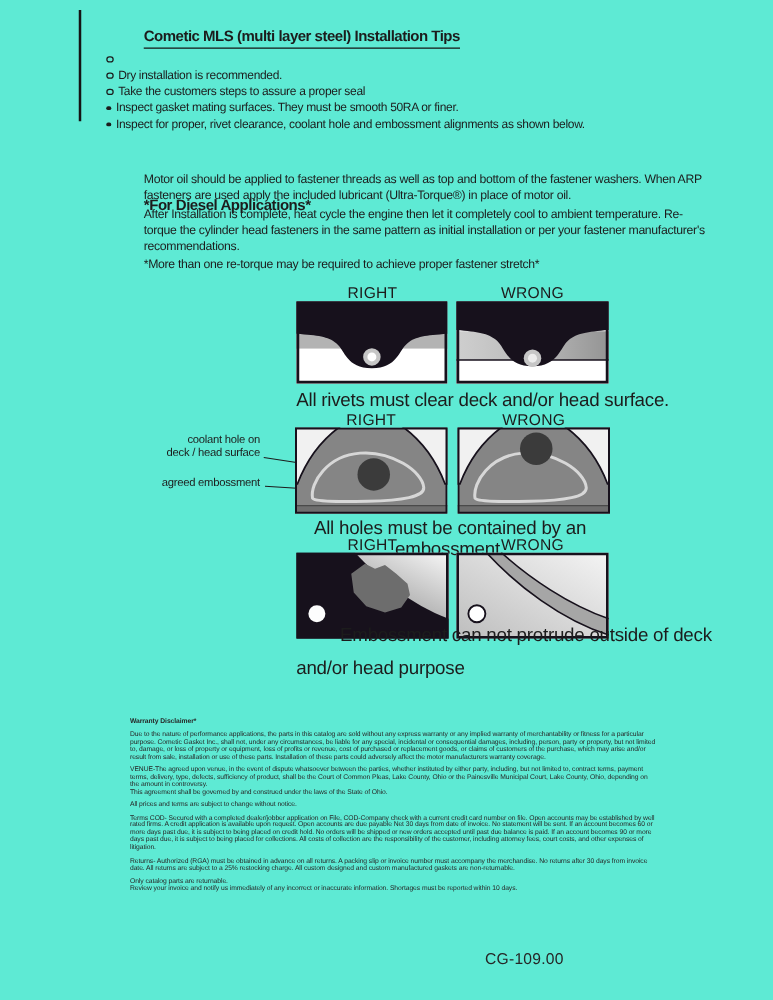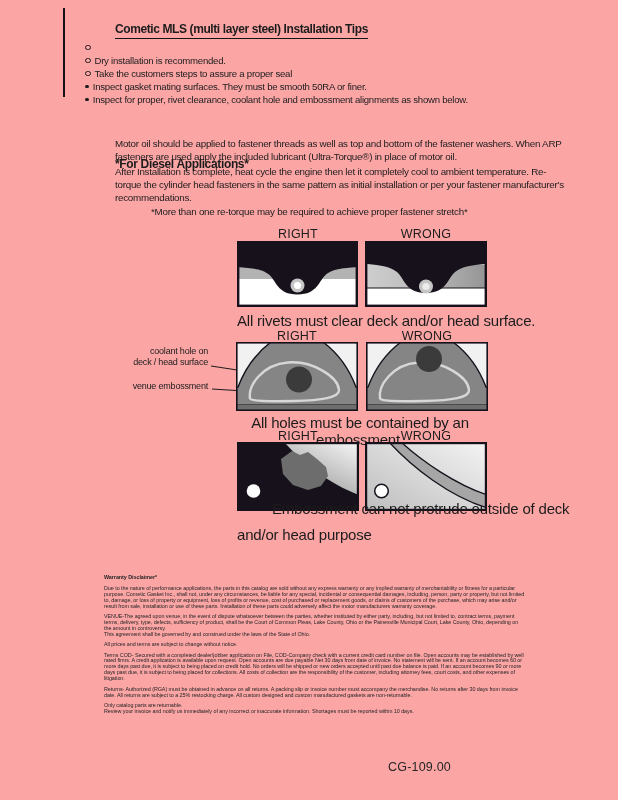--- a/index.html
+++ b/index.html
@@ -1,33 +1,33 @@
 <!DOCTYPE html>
 <html><head>
 <meta charset="utf-8">
 <style>
   html,body{margin:0;padding:0;background:#ffffff;}
-  .page{position:relative;width:618px;height:800px;background:#fca5a5;overflow:hidden;
+  .page{position:relative;width:618px;height:800px;background:#5eead4;overflow:hidden;
         font-family:"Liberation Sans","DejaVu Sans",sans-serif;color:#1c1c1c;}
   .abs{position:absolute;}
 
   .edge-mark{left:63px;top:8px;width:2px;height:89px;background:#141414;}
 
   .title{left:115px;top:22px;font-size:12px;font-weight:bold;letter-spacing:-0.4px;
          border-bottom:1.5px solid #141414;padding-bottom:2px;}
 
   .bullets{left:85px;top:41px;font-size:9.6px;letter-spacing:-0.25px;}
   .b-row{display:flex;align-items:center;gap:4px;height:13px;}
   .b-row.sub{}
   .ring{width:3.5px;height:3.5px;border:1px solid #1c1c1c;border-radius:50%;flex:0 0 auto;}
   .dot{width:3.8px;height:3.8px;background:#1c1c1c;border-radius:50%;flex:0 0 auto;}
 
   .diesel-h{left:115px;top:121px;font-size:12px;font-weight:bold;letter-spacing:-0.35px;margin-top:36px;}
   .para{left:115px;width:452px;font-size:9.8px;line-height:13.2px;letter-spacing:-0.25px;}
-  .p1{top:137px;} .p2{top:165px;} .p3{top:205px;margin-left:36px;}
+  .p1{top:137px;} .p2{top:165px;} .p3{top:205px;}
 
   .fig-label{font-size:12.5px;letter-spacing:0.2px;text-align:center;width:122px;color:#1c1c1c;}
   .fl-r1{left:237px;top:227px;} .fl-w1{left:365px;top:227px;}
   .fl-r2{left:236px;top:329px;} .fl-w2{left:366px;top:329px;}
   .fl-r3{left:237px;top:429px;} .fl-w3{left:365px;top:429px;}
 
   .panel{display:block;}
   .pn-r1{left:237px;top:241px;} .pn-w1{left:365px;top:241px;}
   .pn-r2{left:236px;top:342px;} .pn-w2{left:366px;top:342px;}
   .pn-r3{left:237px;top:442px;} .pn-w3{left:365px;top:442px;}
@@ -118,21 +118,21 @@
 
   <div class="abs caption cap1">All rivets must clear deck and/or head surface.</div>
 
   <div class="abs fig-label fl-r2">RIGHT</div>
   <div class="abs fig-label fl-w2">WRONG</div>
 
   <div class="abs callout co1">
     <div>coolant hole on</div>
     <div>deck / head surface</div>
   </div>
-  <div class="abs callout co2">venue embossment</div>
+  <div class="abs callout co2">agreed embossment</div>
 
   <svg class="abs pointer-svg" width="200" height="55" viewBox="0 0 200 55">
     <line x1="106" y1="21" x2="191" y2="34" stroke="#1c1c1c" stroke-width="1"></line>
     <line x1="107" y1="44" x2="155" y2="47" stroke="#1c1c1c" stroke-width="1"></line>
   </svg>
 
   <svg class="abs panel pn-r2" width="122" height="69" viewBox="0 0 122 69">
     <rect width="122" height="69" fill="#858585"></rect>
     <rect y="62.5" width="122" height="6.5" fill="#6e6e6e"></rect>
     <line x1="0" y1="62.5" x2="122" y2="62.5" stroke="#4a4a4a" stroke-width="1"></line>

